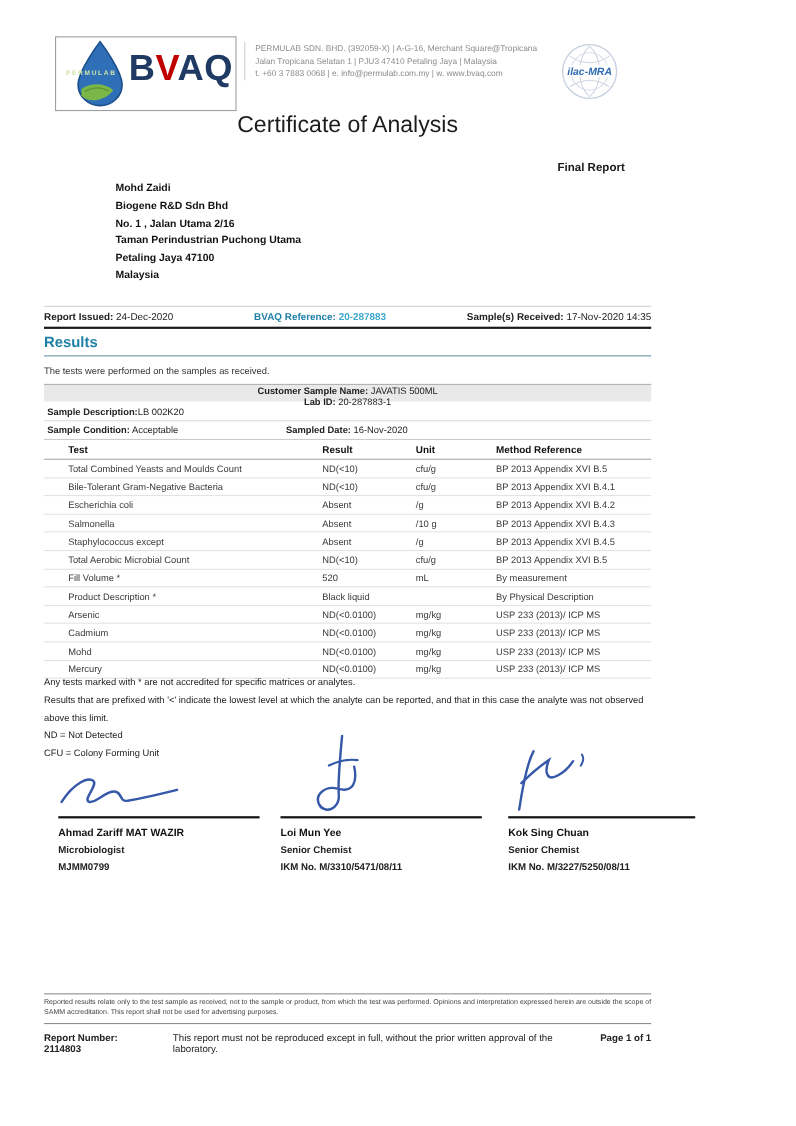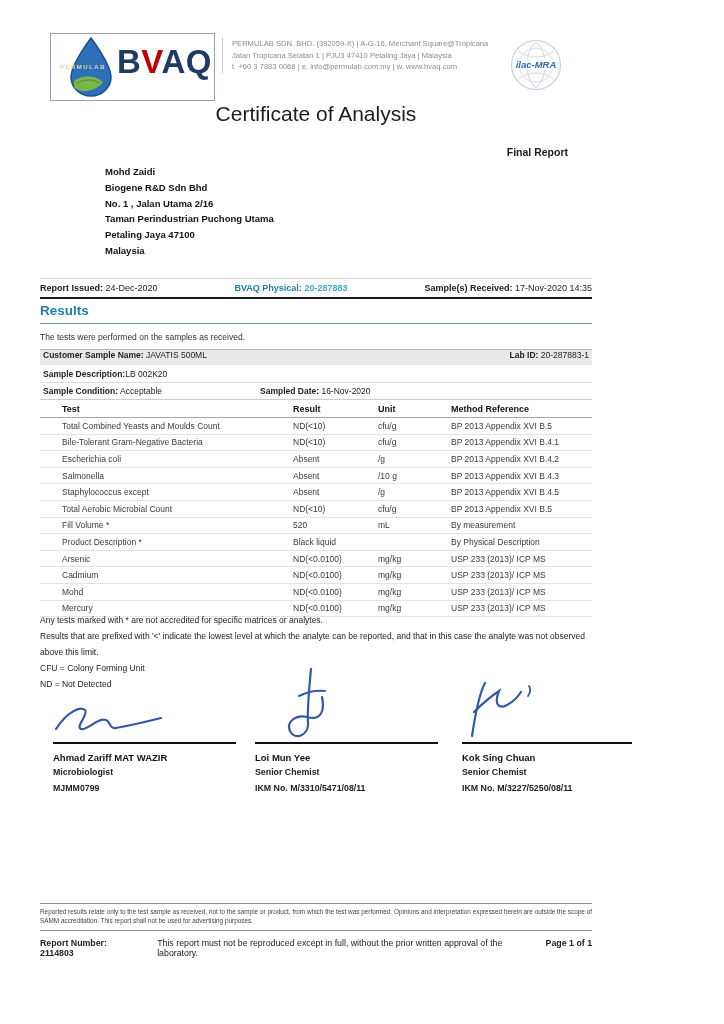--- a/index.html
+++ b/index.html
@@ -30,22 +30,22 @@
         display:flex;align-items:center;justify-content:space-between;font-size:9px;color:#222;}
   .lbl{font-weight:bold;}
   .teal{color:#1e7fa7;}
   .ref-val{color:#3ea7cf;font-weight:bold;}
 
   
   .results-h{position:absolute;left:40px;right:40px;top:303px;font-size:13.5px;font-weight:bold;color:#1e7fa7;
         padding-bottom:5px;border-bottom:1.5px solid #6b94a6;}
   .note{position:absolute;left:40px;top:332px;font-size:8.5px;color:#333;}
   .sample-name-row{position:absolute;left:40px;right:40px;top:349px;height:16px;background:#e9e9e9;
-        border-top:1px solid #b3b3b3;display:flex;align-items:flex-start;justify-content:space-between;
-        font-size:8.5px;padding:0 3px;box-sizing:border-box;color:#222;}
+        border-top:1px solid #b3b3b3;display:flex;align-items:center;justify-content:space-between;
+        font-size:8.5px;padding:0 3px;box-sizing:border-box;color:#222;flex-direction:column;}
   .sample-desc{position:absolute;left:40px;right:40px;top:366px;height:17px;border-bottom:1px solid #ddd;
         display:flex;align-items:center;font-size:8.5px;padding-left:3px;box-sizing:border-box;color:#222;}
   .sample-cond{position:absolute;left:40px;right:40px;top:383px;height:17px;border-bottom:1px solid #ccc;
         display:flex;align-items:center;font-size:8.5px;padding-left:3px;box-sizing:border-box;color:#222;}
   .cond-left{width:217px;}
 
   .rtable{position:absolute;left:40px;right:40px;top:400px;}
   .thead,.trow{display:grid;grid-template-columns:253px 85px 73px 1fr;align-items:center;}
   .thead{height:17px;font-size:9px;font-weight:bold;border-bottom:1px solid #a8a8a8;color:#111;}
   .trow{height:15.6px;font-size:8.5px;color:#3a3a3a;border-bottom:1px solid #e3e3e3;}
@@ -113,21 +113,21 @@
     <div>Mohd Zaidi</div>
     <div>Biogene R&amp;D Sdn Bhd</div>
     <div>No. 1 , Jalan Utama 2/16</div>
     <div>Taman Perindustrian Puchong Utama</div>
     <div>Petaling Jaya 47100</div>
     <div>Malaysia</div>
   </div>
 
   <div class="report-info">
     <span><span class="lbl">Report Issued:</span><span> 24-Dec-2020</span></span>
-    <span><span class="lbl teal">BVAQ Physical: </span><span class="ref-val">20-287883</span></span>
+    <span><span class="lbl teal">BVAQ Reference: </span><span class="ref-val">20-287883</span></span>
     <span><span class="lbl">Sample(s) Received:</span><span> 17-Nov-2020 14:35</span></span>
   </div>
 
   <div class="results-h">Results</div>
   <div class="note">The tests were performed on the samples as received.</div>
 
   <div class="sample-name-row">
     <span><span class="lbl">Customer Sample Name:</span><span> JAVATIS 500ML</span></span>
     <span><span class="lbl">Lab ID:</span><span> 20-287883-1</span></span>
   </div>
@@ -219,22 +219,22 @@
         <span class="cell-test">Mercury</span>
         <span>ND(&lt;0.0100)</span>
         <span>mg/kg</span>
         <span>USP 233 (2013)/ ICP MS</span>
       </div>
   </div>
 
   <div class="fnotes">
     <div>Any tests marked with * are not accredited for specific matrices or analytes.</div>
     <div>Results that are prefixed with '&lt;' indicate the lowest level at which the analyte can be reported, and that in this case the analyte was not observed above this limit.</div>
+    <div>ND = Not Detected</div>
     <div>CFU = Colony Forming Unit</div>
-    <div>ND = Not Detected</div>
   </div>
 
   <div class="sigs">
 
     <div class="sig-col sig-col1">
       <div class="sig-draw">
         <svg width="115" height="36" viewBox="0 0 115 36" style="position:absolute;left:0;top:34px;">
           <path d="M3,27 C14,10 27,4 32,8 C36,12 22,25 28,27 C34,29 45,15 53,18 C58,20 56,27 63,26 C74,24 88,21 108,16" fill="none" stroke="#3558a8" stroke-width="2.2" stroke-linecap="round"></path>
         </svg>
       </div>

